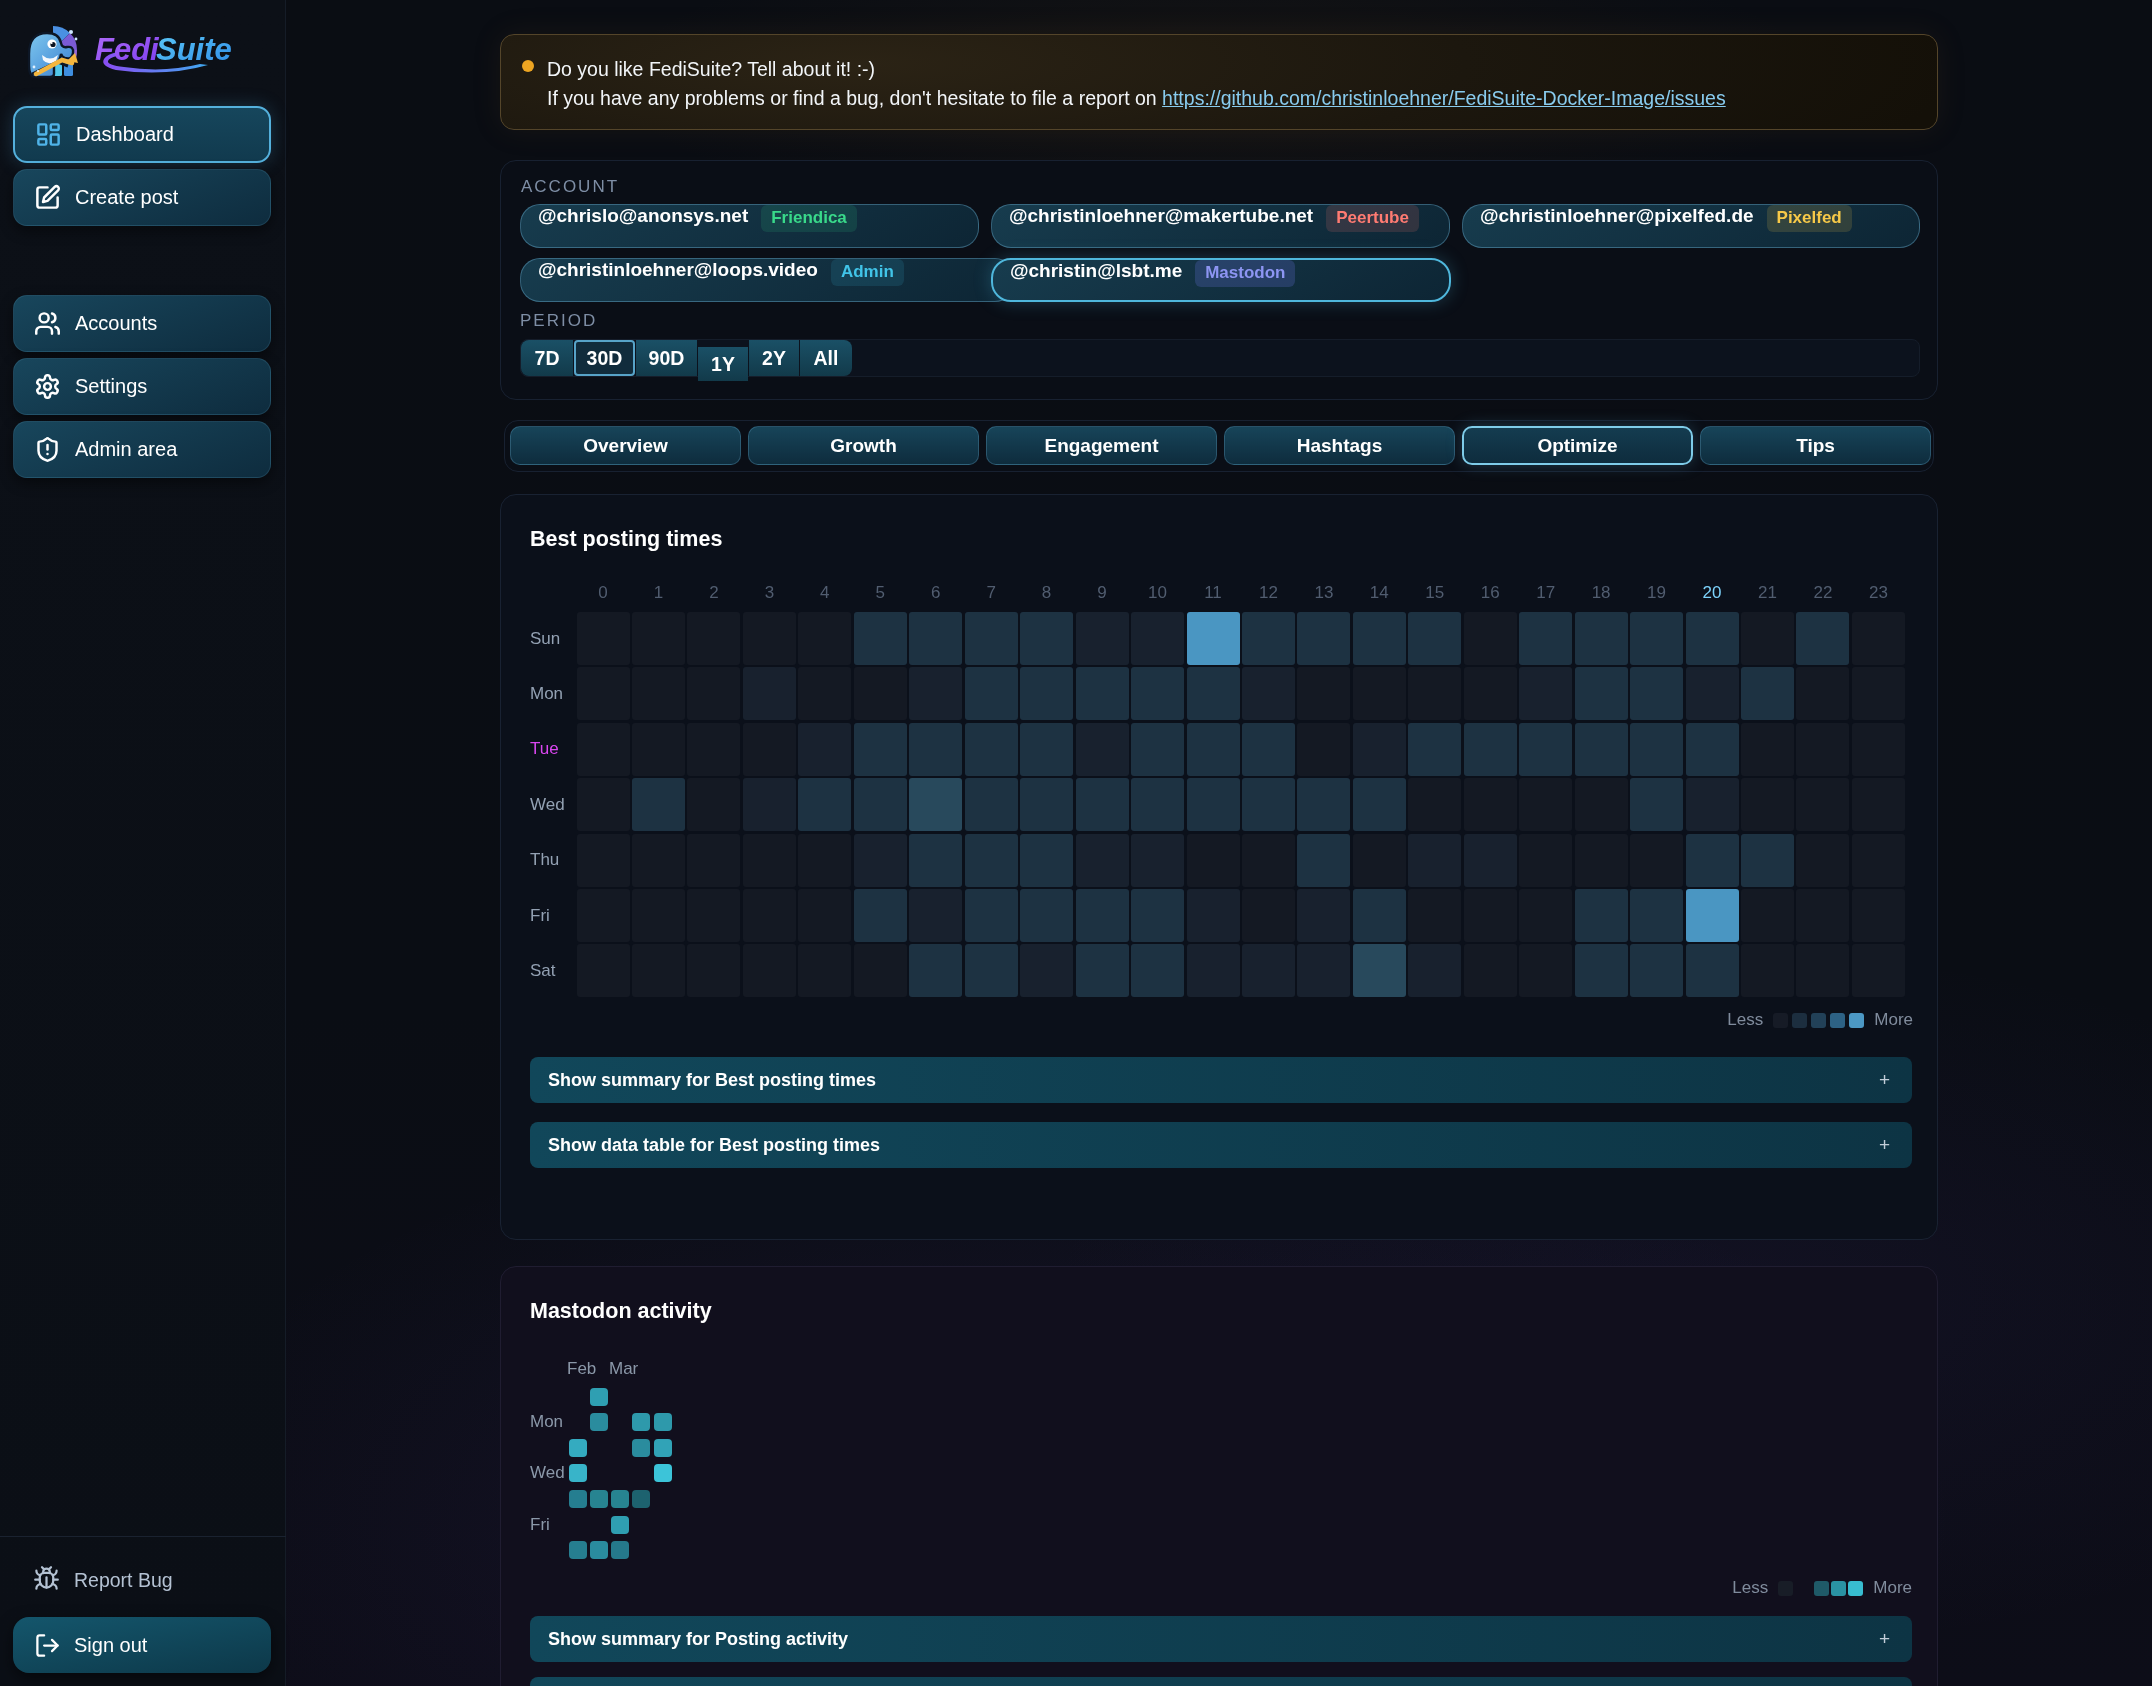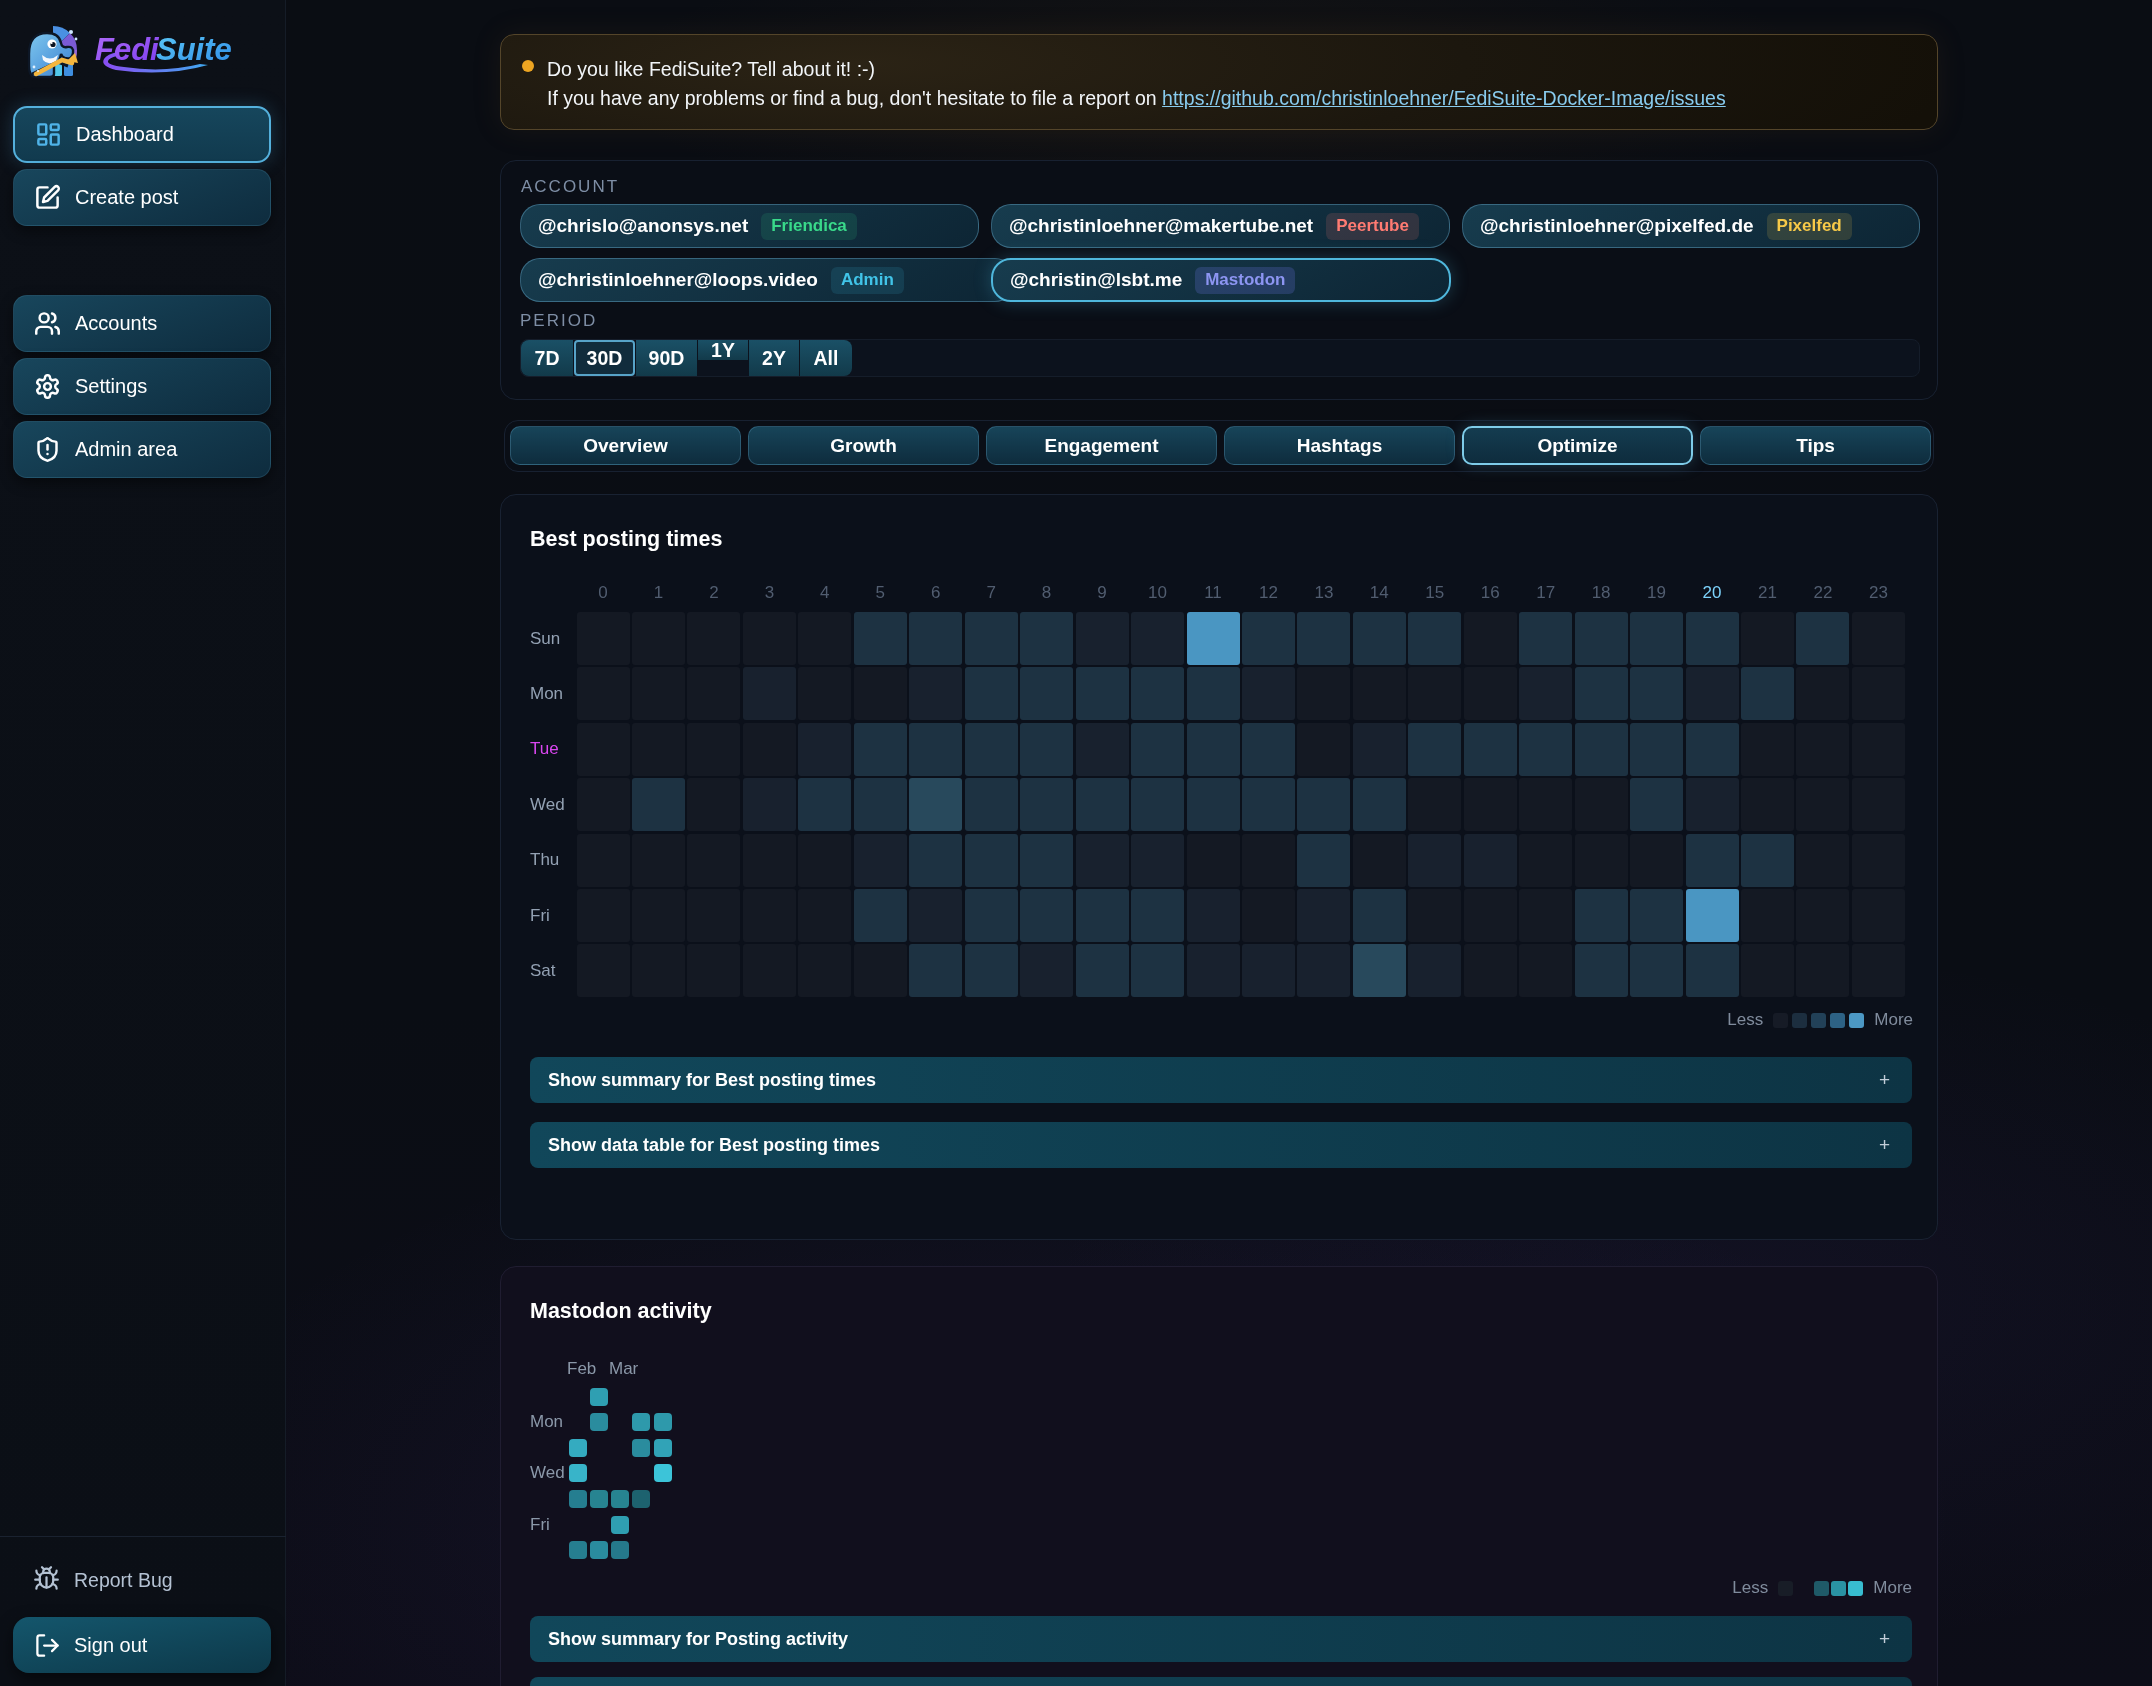--- a/index.html
+++ b/index.html
@@ -21,21 +21,21 @@
   background:linear-gradient(160deg,#18465c 0%,#0e2c3e 100%);
   display:flex; align-items:center; color:#fff; font-size:20px;
   border:1px solid rgba(80,140,170,0.22); box-shadow:0 5px 14px rgba(0,0,0,0.45); }
 .nav svg { position:absolute; left:20px; width:27px; height:27px; }
 .nav span { position:absolute; left:61px; }
 .nav.active { border:2px solid #54b0dc; background:linear-gradient(180deg,#16465c 0%,#113a4e 100%); box-shadow:0 0 18px rgba(70,160,210,0.25); }
 
 .chip { position:absolute; height:44px; border-radius:20px;
   background:linear-gradient(150deg,#173c4e 0%,#0d2534 100%);
   border:1px solid rgba(110,180,215,0.40);
-  display:flex; align-items:center; padding-left:17px; font-size:19px; font-weight:bold; color:#fff; }
+  display:flex; align-items:flex-start; padding-left:17px; font-size:19px; font-weight:bold; color:#fff; }
 .badge { margin-left:13px; padding:3px 10px 4px 10px; border-radius:6px; font-size:17px; font-weight:bold; }
 
 .tabbtn { position:absolute; top:426px; height:39px; width:231px; border-radius:10px;
   background:linear-gradient(180deg,#174459 0%,#0e2c3d 100%);
   border:1px solid rgba(110,180,215,0.28);
   display:flex; align-items:center; justify-content:center; font-size:19px; font-weight:bold; color:#fff; }
 .card { position:absolute; left:500px; width:1438px; border-radius:16px; }
 .sumbar { position:absolute; left:29px; width:1382px; height:46px; border-radius:8px;
   background:linear-gradient(90deg,#11475a 0%,#0d3444 100%);
   display:flex; align-items:center; font-size:18px; font-weight:bold; color:#fff; }
@@ -169,21 +169,21 @@
 <div class="chip" style="left:520px;top:204px;width:459px;">@chrislo@anonsys.net<span class="badge" style="color:#39d98a;background:rgba(57,217,138,0.13)">Friendica</span></div>
 <div class="chip" style="left:991px;top:204px;width:459px;">@christinloehner@makertube.net<span class="badge" style="color:#ff7b72;background:rgba(255,123,114,0.15)">Peertube</span></div>
 <div class="chip" style="left:1462px;top:204px;width:458px;">@christinloehner@pixelfed.de<span class="badge" style="color:#f7c948;background:rgba(247,201,72,0.15)">Pixelfed</span></div>
 <div class="chip" style="left:520px;top:258px;width:495px;">@christinloehner@loops.video<span class="badge" style="color:#41c4e8;background:rgba(65,196,232,0.13)">Admin</span></div>
 <div class="chip" style="left:991px;top:258px;width:460px;border:2px solid #4fb7dc;box-shadow:0 0 18px rgba(80,190,230,0.25);">@christin@lsbt.me<span class="badge" style="color:#8d95f2;background:rgba(115,125,240,0.22)">Mastodon</span></div>
 <div class="abs" style="left:520px;top:311px;font-size:17px;letter-spacing:2px;color:#7e8ea5">PERIOD</div>
 <div class="abs" style="left:520px;top:339px;width:1400px;height:38px;border-radius:8px;background:#0c121d;border:1px solid #151d2a"></div>
 <div class="abs" style="left:521px;top:340px;width:52px;height:36px;background:linear-gradient(180deg,#1a5066 0%,#123a4a 100%);border-radius:8px 0 0 8px;display:flex;align-items:center;justify-content:center;font-size:19.5px;font-weight:bold;color:#fff">7D</div>
 <div class="abs" style="left:574px;top:340px;width:61px;height:36px;background:#112c3c;border:2px solid #57a3c8;border-radius:4px;display:flex;align-items:center;justify-content:center;font-size:19.5px;font-weight:bold;color:#fff">30D</div>
 <div class="abs" style="left:636px;top:340px;width:61px;height:36px;background:linear-gradient(180deg,#1a5066 0%,#123a4a 100%);display:flex;align-items:center;justify-content:center;font-size:19.5px;font-weight:bold;color:#fff">90D</div>
-<div class="abs" style="left:698px;top:340px;width:50px;height:20px;background:linear-gradient(180deg,#1a5066 0%,#123a4a 100%);display:flex;align-items:center;justify-content:center;font-size:19.5px;font-weight:bold;color:#fff">1Y</div>
+<div class="abs" style="left:698px;top:347px;width:50px;height:34px;background:linear-gradient(180deg,#1a5066 0%,#123a4a 100%);display:flex;align-items:center;justify-content:center;font-size:19.5px;font-weight:bold;color:#fff">1Y</div>
 <div class="abs" style="left:749px;top:340px;width:50px;height:36px;background:linear-gradient(180deg,#1a5066 0%,#123a4a 100%);display:flex;align-items:center;justify-content:center;font-size:19.5px;font-weight:bold;color:#fff">2Y</div>
 <div class="abs" style="left:800px;top:340px;width:52px;height:36px;background:linear-gradient(180deg,#1a5066 0%,#123a4a 100%);border-radius:0 8px 8px 0;display:flex;align-items:center;justify-content:center;font-size:19.5px;font-weight:bold;color:#fff">All</div>
 <div class="abs" style="left:504px;top:420px;width:1430px;height:52px;border-radius:14px;background:#0a0e16;border:1px solid #182131"></div>
 <div class="tabbtn" style="left:510px">Overview</div>
 <div class="tabbtn" style="left:748px">Growth</div>
 <div class="tabbtn" style="left:986px">Engagement</div>
 <div class="tabbtn" style="left:1224px">Hashtags</div>
 <div class="tabbtn" style="left:1462px;border:2px solid #7ecbe8;background:linear-gradient(180deg,#143c50,#0e2c3d);box-shadow:0 0 16px rgba(90,180,225,0.25)">Optimize</div>
 <div class="tabbtn" style="left:1700px">Tips</div>
 <div class="card" style="top:494px;height:746px;background:#0b101a;border:1px solid #192232">

